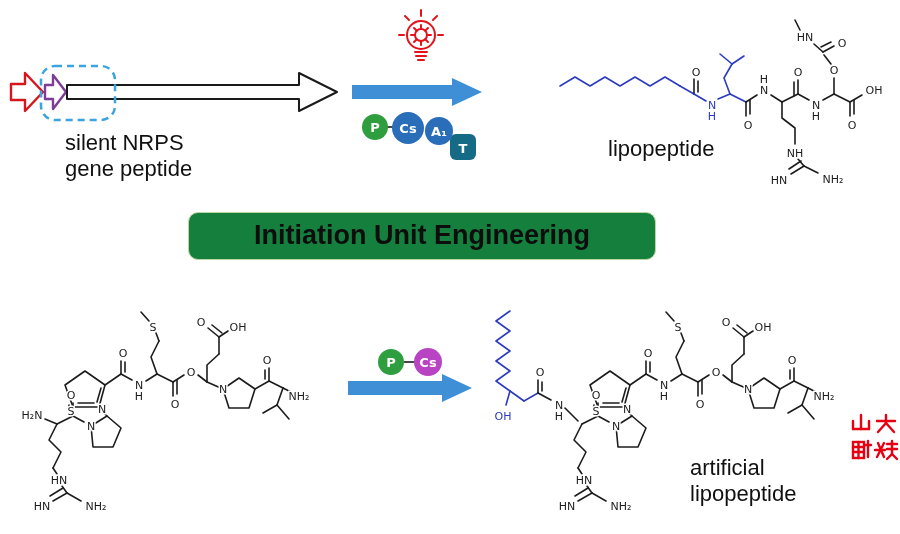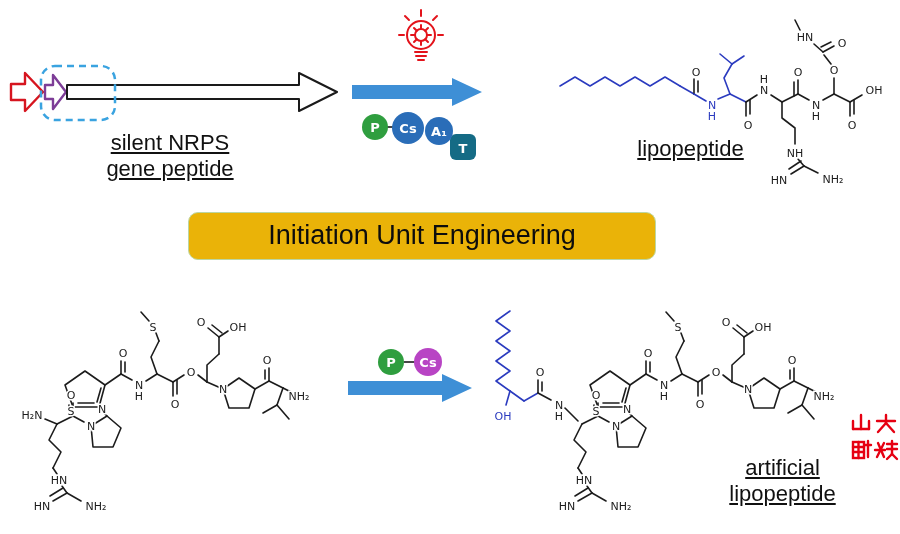--- a/index.html
+++ b/index.html
@@ -1,23 +1,23 @@
 <!DOCTYPE html>
 <html><head>
 <meta charset="utf-8">
 <style>
   * { margin:0; padding:0; box-sizing:border-box; }
   html,body { background:#fff; }
   body { width:900px; height:534px; font-family:"Liberation Sans", sans-serif; }
   .canvas { position:relative; width:900px; height:534px; background:#ffffff; overflow:hidden; }
   .abs { position:absolute; }
-  .caption { position:absolute; text-align:center; font-size:22px; color:#111; line-height:1.18;text-decoration:underline; }
+  .caption { position:absolute; font-size:22px; color:#111; line-height:1.18; }
   .banner { position:absolute; left:188px; top:212px; width:468px; height:48px;
-            background:#eab308; border:1px solid #bcd6a2; border-radius:10px;
-            font-size:27px; font-weight:normal; color:#0d0d0d; text-align:center; line-height:45px; }
+            background:#15803d; border:1px solid #bcd6a2; border-radius:10px;
+            font-size:27px; font-weight:bold; color:#0d0d0d; text-align:center; line-height:45px; }
   .bonds line, .bonds polyline, .bonds polygon {
     stroke:#1c1c1c; stroke-width:1.6; fill:none; stroke-linecap:round; stroke-linejoin:round; }
   .bonds .blue { stroke:#2b3bbf; }
   .atom-labels text { font-family:"DejaVu Sans", sans-serif; font-size:11px;
     text-anchor:middle; dominant-baseline:central;
     paint-order:stroke; stroke:#ffffff; stroke-width:3px; }
   .domain-letter { font-family:"DejaVu Sans", sans-serif; font-size:13px; font-weight:bold;
     fill:#ffffff; text-anchor:middle; dominant-baseline:central; }
   .wm line, .wm rect { stroke:#e60012; stroke-width:2.4; fill:none; stroke-linecap:round; }
   .visually-hidden { position:absolute; width:1px; height:1px; overflow:hidden; clip:rect(0 0 0 0); }

